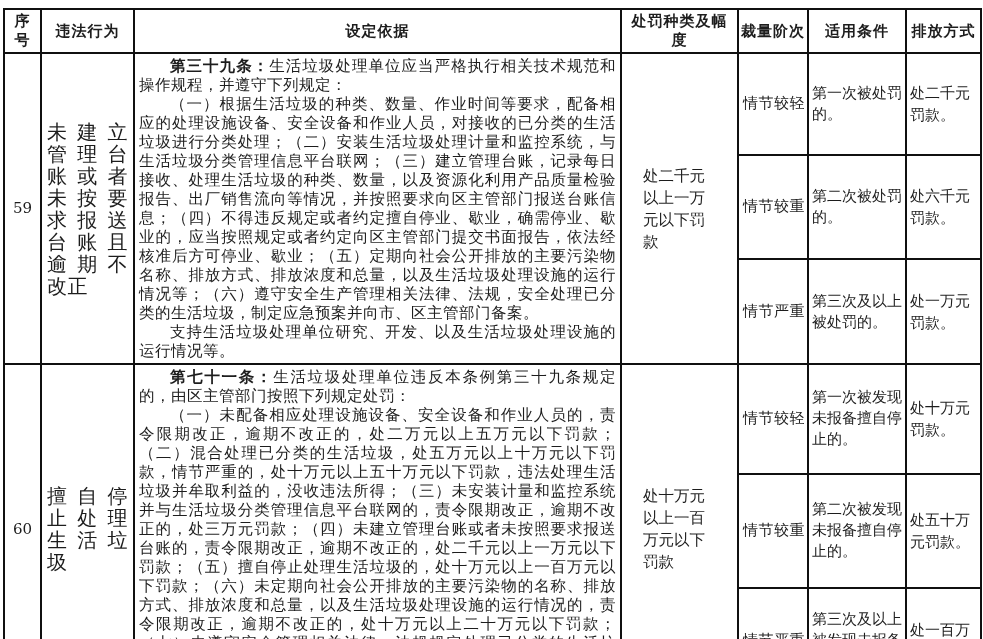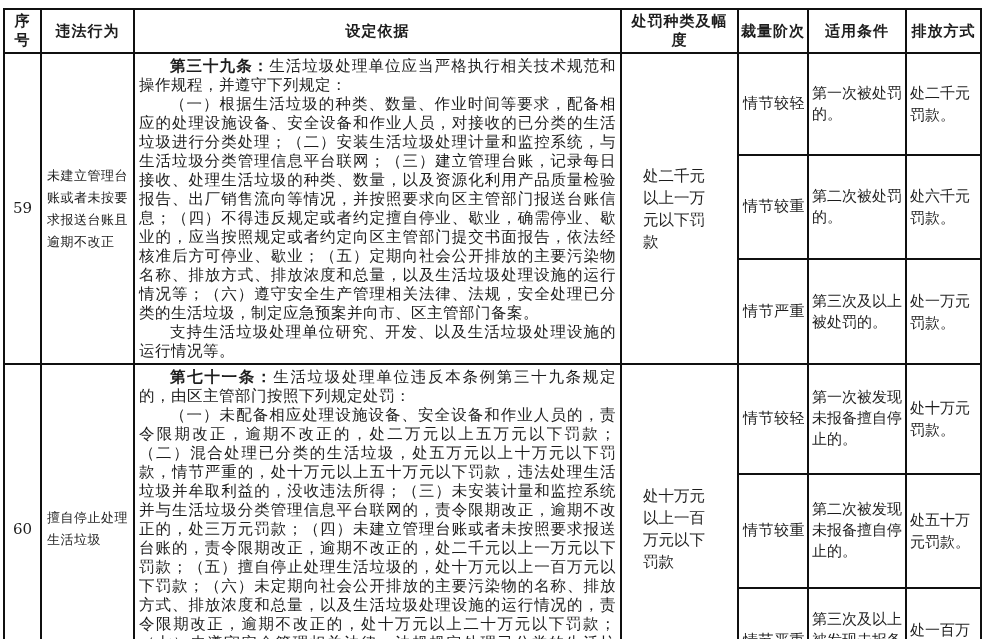--- a/index.html
+++ b/index.html
@@ -20,21 +20,21 @@
   }
   th{
     font-family:"DejaVu Sans","Liberation Sans",sans-serif;
     font-weight:700;font-size:15px;text-align:center;
     height:28px;padding:2px 2px;letter-spacing:1px;
   }
   td{font-size:15.5px;line-height:19px;border-radius:20px;}
   td.seq{ text-align:center;font-size:15px;margin-left:26px; }
   td.violation{
     padding:14px 5px;text-align:justify;text-justify:inter-character;
-    font-size:13px;letter-spacing:0.5px;line-height:22px;
+    font-size:20px;letter-spacing:0.5px;line-height:22px;
   }
   td.basis{ padding:2px 4px; }
   td.basis p{
     margin:0;text-indent:2em;text-align:justify;text-justify:inter-character;
     letter-spacing:0.5px;
   }
   td.basis b{font-weight:700;}
   td.range{
     padding:2px 21px;font-size:15.5px;letter-spacing:0;line-height:22px;
   }

